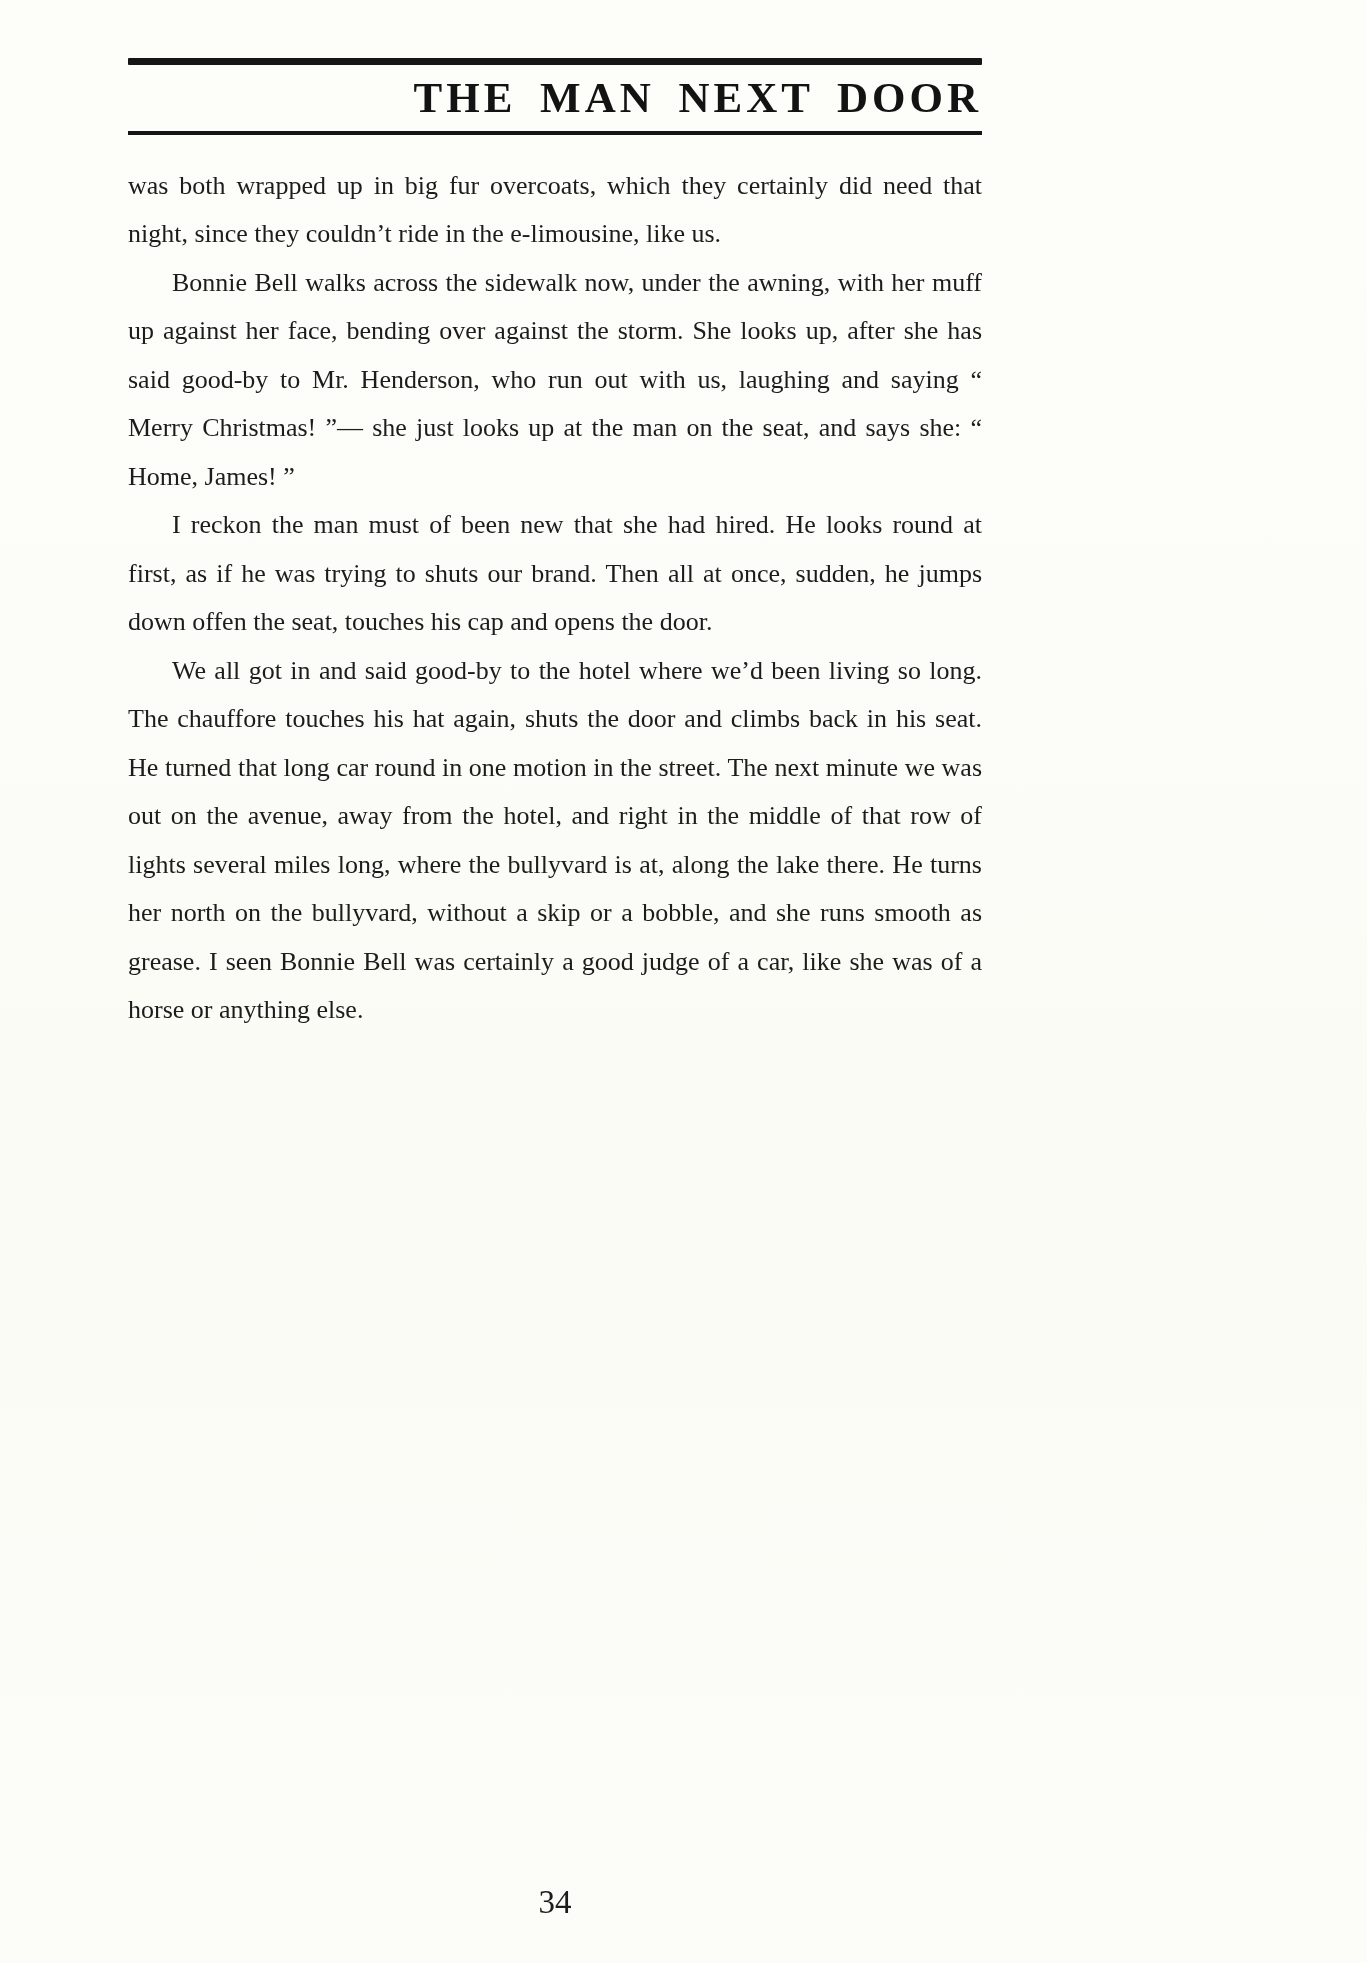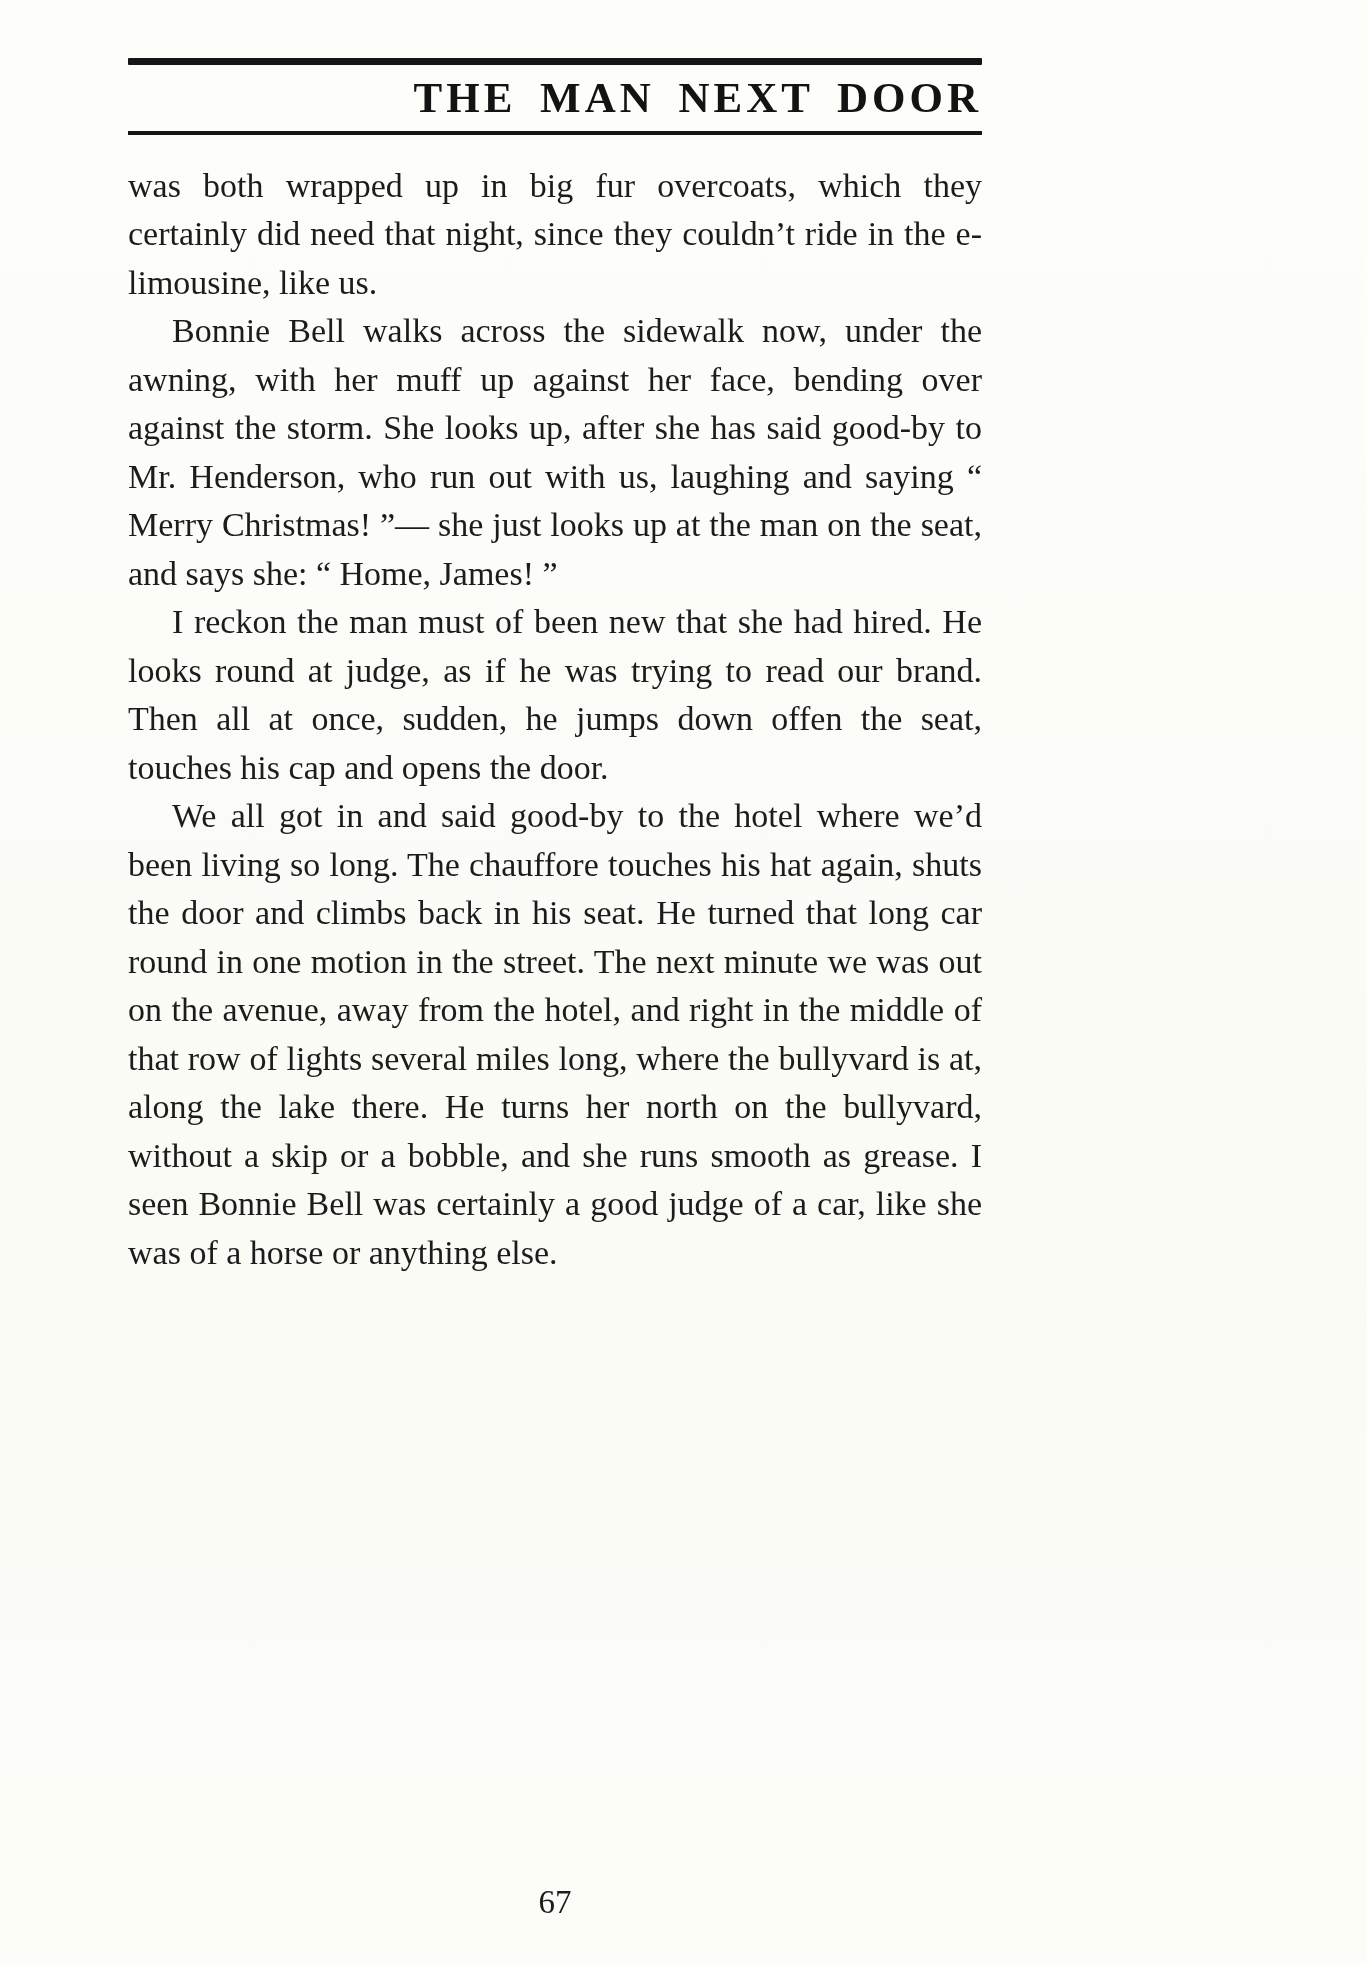--- a/index.html
+++ b/index.html
@@ -41,21 +41,21 @@
     letter-spacing: 4px;
     word-spacing: 9px;
     color: #131313;
     line-height: 1.2;
   }
   .rule-bottom {
     height: 4px;
   }
   .body-text {
     margin-top: 27px;
-    font-size: 34px;
+    font-size: 26px;
     line-height: 48.5px;
     text-align: justify;
     color: #1c1c1c;
   }
   .para {
     margin: 0;
     padding: 0;
   }
   .para.indent {
     text-indent: 44px;
@@ -75,19 +75,19 @@
 
 <div class="page">
   <div class="column">
     <div class="rule rule-top"></div>
     <h1 class="running-head">THE MAN NEXT DOOR</h1>
     <div class="rule rule-bottom"></div>
 
     <div class="body-text">
       <p class="para">was both wrapped up in big fur overcoats, which they certainly did need that night, since they couldn’t ride in the e-limousine, like us.</p>
       <p class="para indent">Bonnie Bell walks across the sidewalk now, under the awning, with her muff up against her face, bending over against the storm.  She looks up, after she has said good-by to Mr. Henderson, who run out with us, laughing and saying “ Merry Christmas! ”— she just looks up at the man on the seat, and says she: “ Home, James! ”</p>
-      <p class="para indent">I reckon the man must of been new that she had hired.  He looks round at judge, as if he was trying to read our brand.  Then all at once, sudden, he jumps down offen the seat, touches his cap and opens the door.</p>
+      <p class="para indent">I reckon the man must of been new that she had hired.  He looks round at first, as if he was trying to shuts our brand.  Then all at once, sudden, he jumps down offen the seat, touches his cap and opens the door.</p>
       <p class="para indent">We all got in and said good-by to the hotel where we’d been living so long.  The chauffore touches his hat again, shuts the door and climbs back in his seat.  He turned that long car round in one motion in the street.  The next minute we was out on the avenue, away from the hotel, and right in the middle of that row of lights several miles long, where the bullyvard is at, along the lake there.  He turns her north on the bullyvard, without a skip or a bobble, and she runs smooth as grease.  I seen Bonnie Bell was certainly a good judge of a car, like she was of a horse or anything else.</p>
     </div>
   </div>
 
-  <div class="folio">67</div>
+  <div class="folio">34</div>
 </div>
 
 </body></html>

